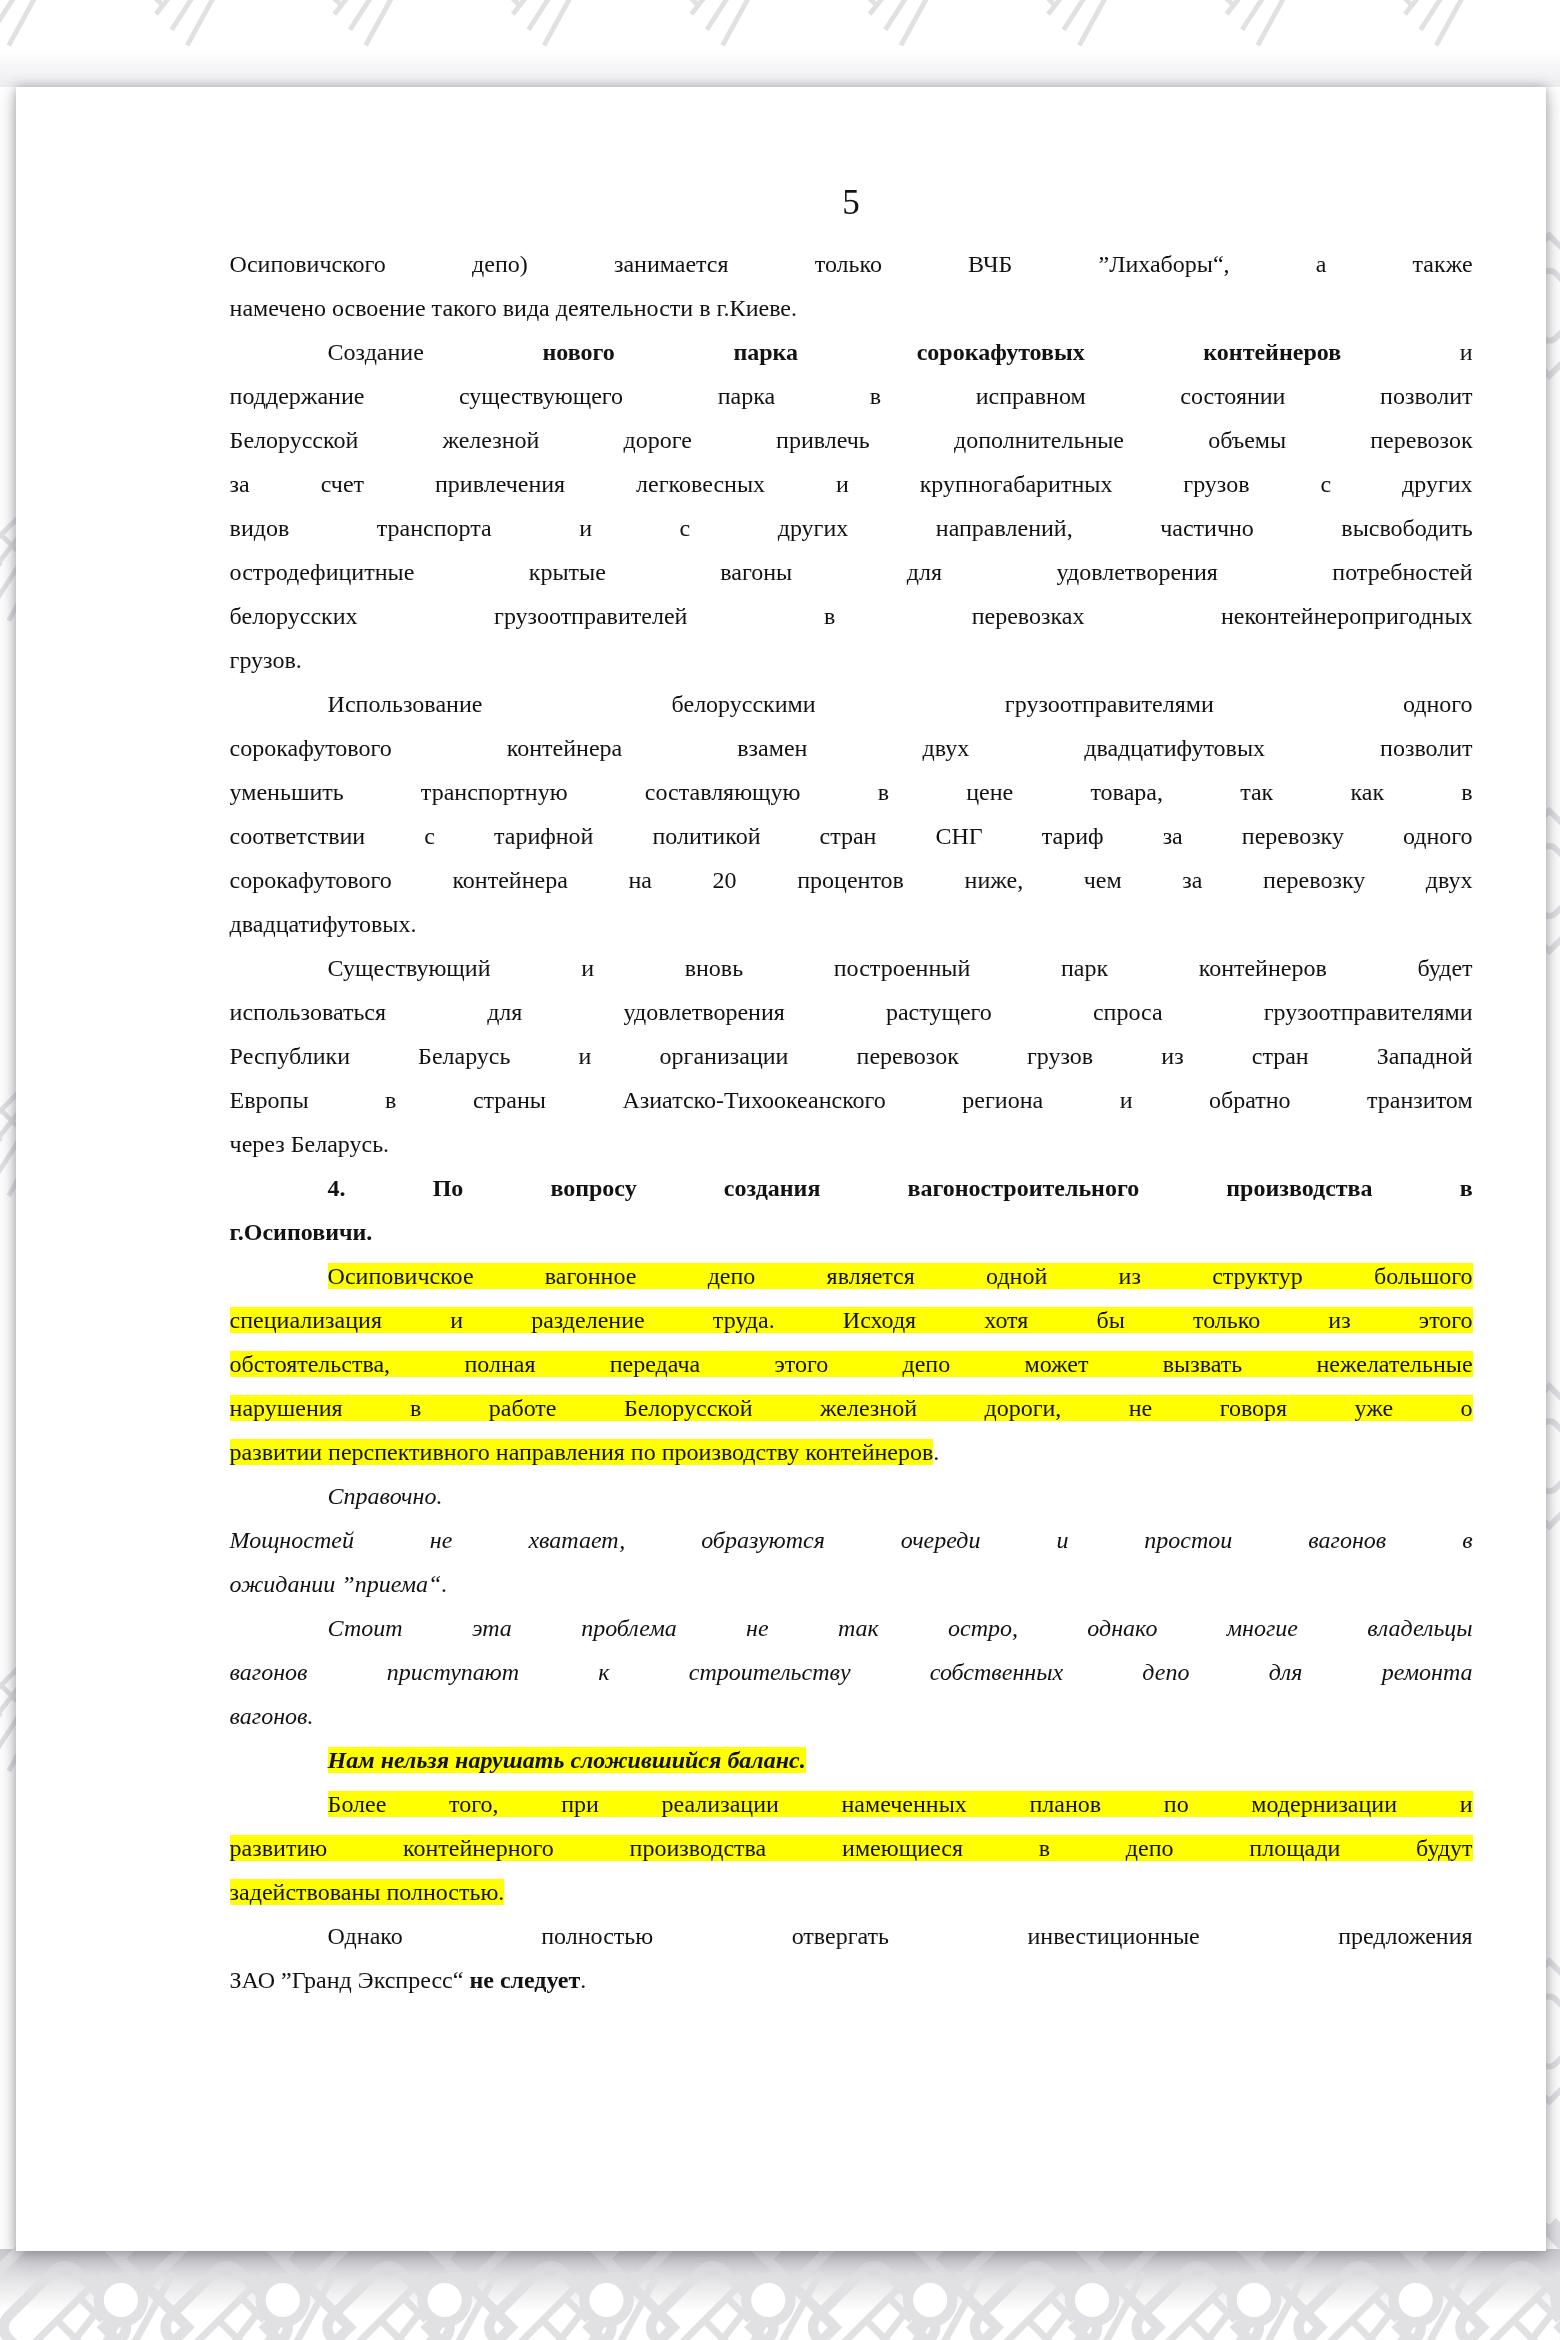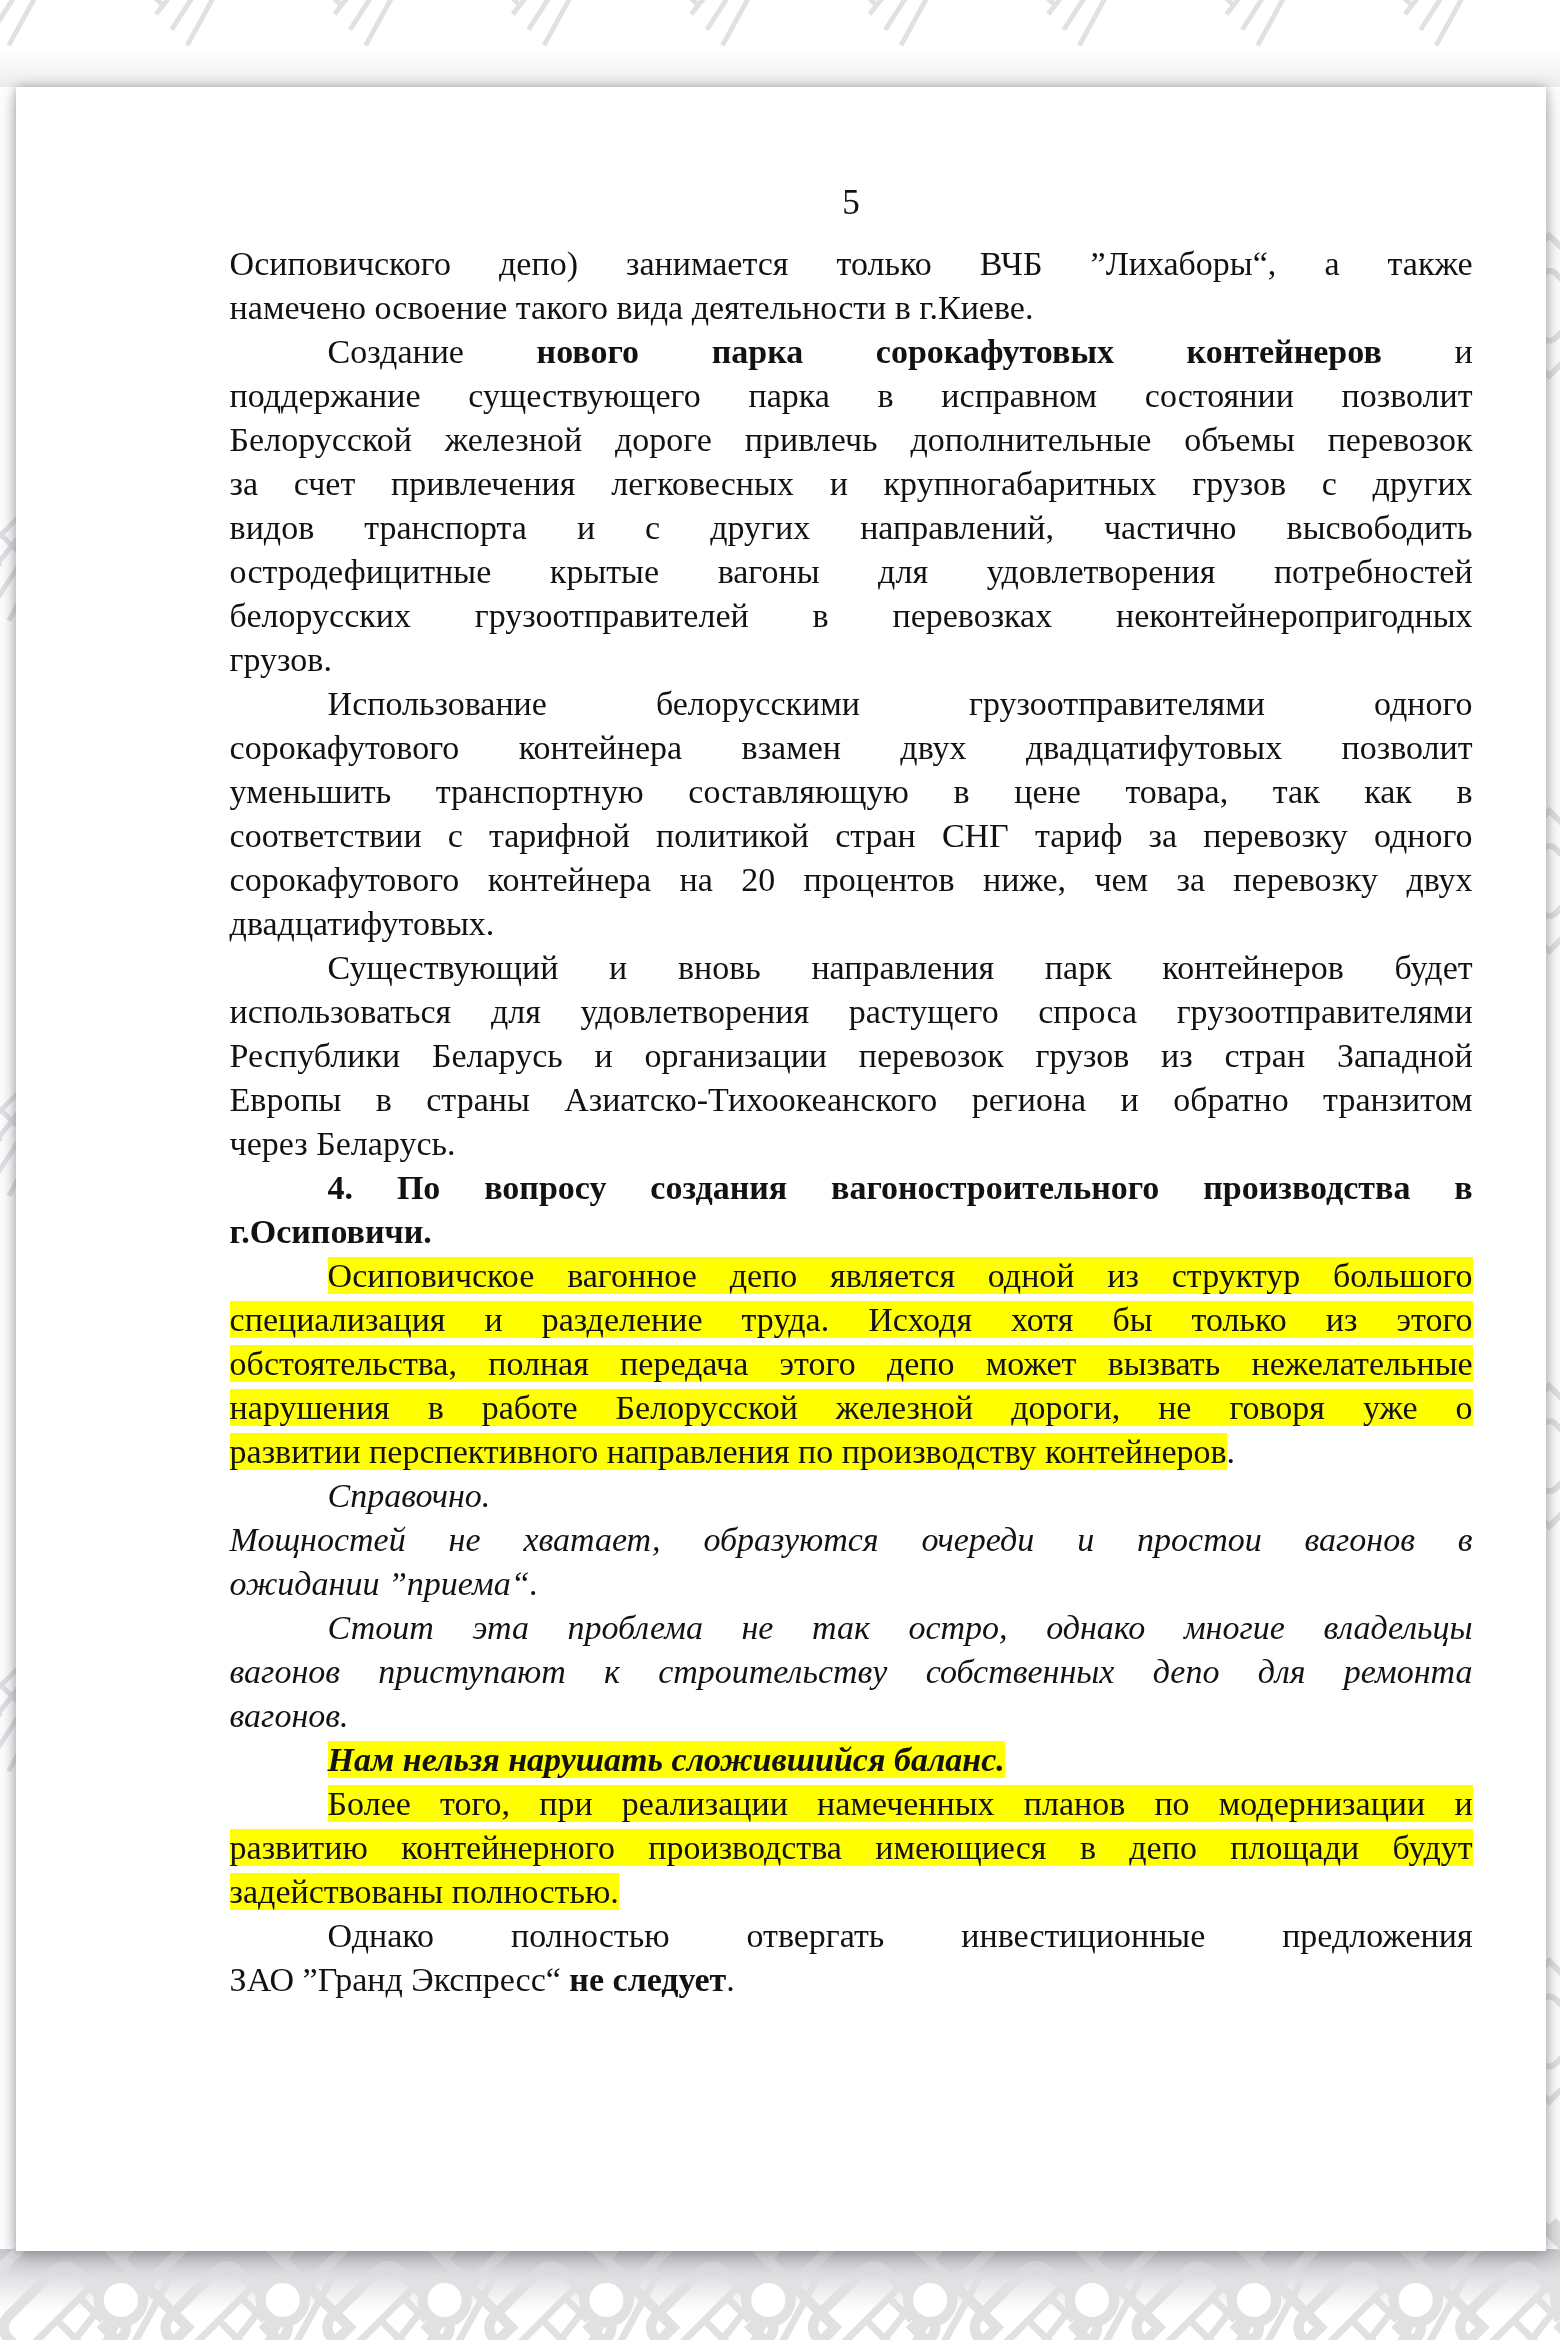--- a/index.html
+++ b/index.html
@@ -29,21 +29,21 @@
   }
   .col{
     position:absolute;left:214px;top:94px;width:1243px;
     color:var(--ink,#121212);
   }
   #pagenum{
     height:44px;line-height:44px;font-size:35px;text-align:center;
   }
   .spacer{height:16.6px;}
   .line{
-    height:44px;line-height:44px;font-size:34px;
+    height:44px;line-height:44px;font-size:24px;
     text-align:left;
   }
   .line.just{text-align:justify;text-align-last:justify;}
   .line.ind{text-indent:98px;}
   .b{font-weight:bold;}
   .i{font-style:italic;}
   .hl{background:var(--hl,#ffff00);}
 </style>
 </head>
 <body>
@@ -182,21 +182,21 @@
         <div class="line just"><span>видов транспорта и с других направлений, частично высвободить</span></div>
         <div class="line just"><span>остродефицитные крытые вагоны для удовлетворения потребностей</span></div>
         <div class="line just"><span>белорусских грузоотправителей в перевозках неконтейнеропригодных</span></div>
         <div class="line"><span>грузов.</span></div>
         <div class="line just ind"><span>Использование белорусскими грузоотправителями одного</span></div>
         <div class="line just"><span>сорокафутового контейнера взамен двух двадцатифутовых позволит</span></div>
         <div class="line just"><span>уменьшить транспортную составляющую в цене товара, так как в</span></div>
         <div class="line just"><span>соответствии с тарифной политикой стран СНГ тариф за перевозку одного</span></div>
         <div class="line just"><span>сорокафутового контейнера на 20 процентов ниже, чем за перевозку двух</span></div>
         <div class="line"><span>двадцатифутовых.</span></div>
-        <div class="line just ind"><span>Существующий и вновь направления парк контейнеров будет</span></div>
+        <div class="line just ind"><span>Существующий и вновь построенный парк контейнеров будет</span></div>
         <div class="line just"><span>использоваться для удовлетворения растущего спроса грузоотправителями</span></div>
         <div class="line just"><span>Республики Беларусь и организации перевозок грузов из стран Западной</span></div>
         <div class="line just"><span>Европы в страны Азиатско-Тихоокеанского региона и обратно транзитом</span></div>
         <div class="line"><span>через Беларусь.</span></div>
         <div class="line just ind"><span class="b">4. По вопросу создания вагоностроительного производства в</span></div>
         <div class="line"><span class="b">г.Осиповичи.</span></div>
         <div class="line just ind"><span class="hl">Осиповичское вагонное депо является одной из структур большого</span></div>
         <div class="line just"><span class="hl">специализация и разделение труда. Исходя хотя бы только из этого</span></div>
         <div class="line just"><span class="hl">обстоятельства, полная передача этого депо может вызвать нежелательные</span></div>
         <div class="line just"><span class="hl">нарушения в работе Белорусской железной дороги, не говоря уже о</span></div>

